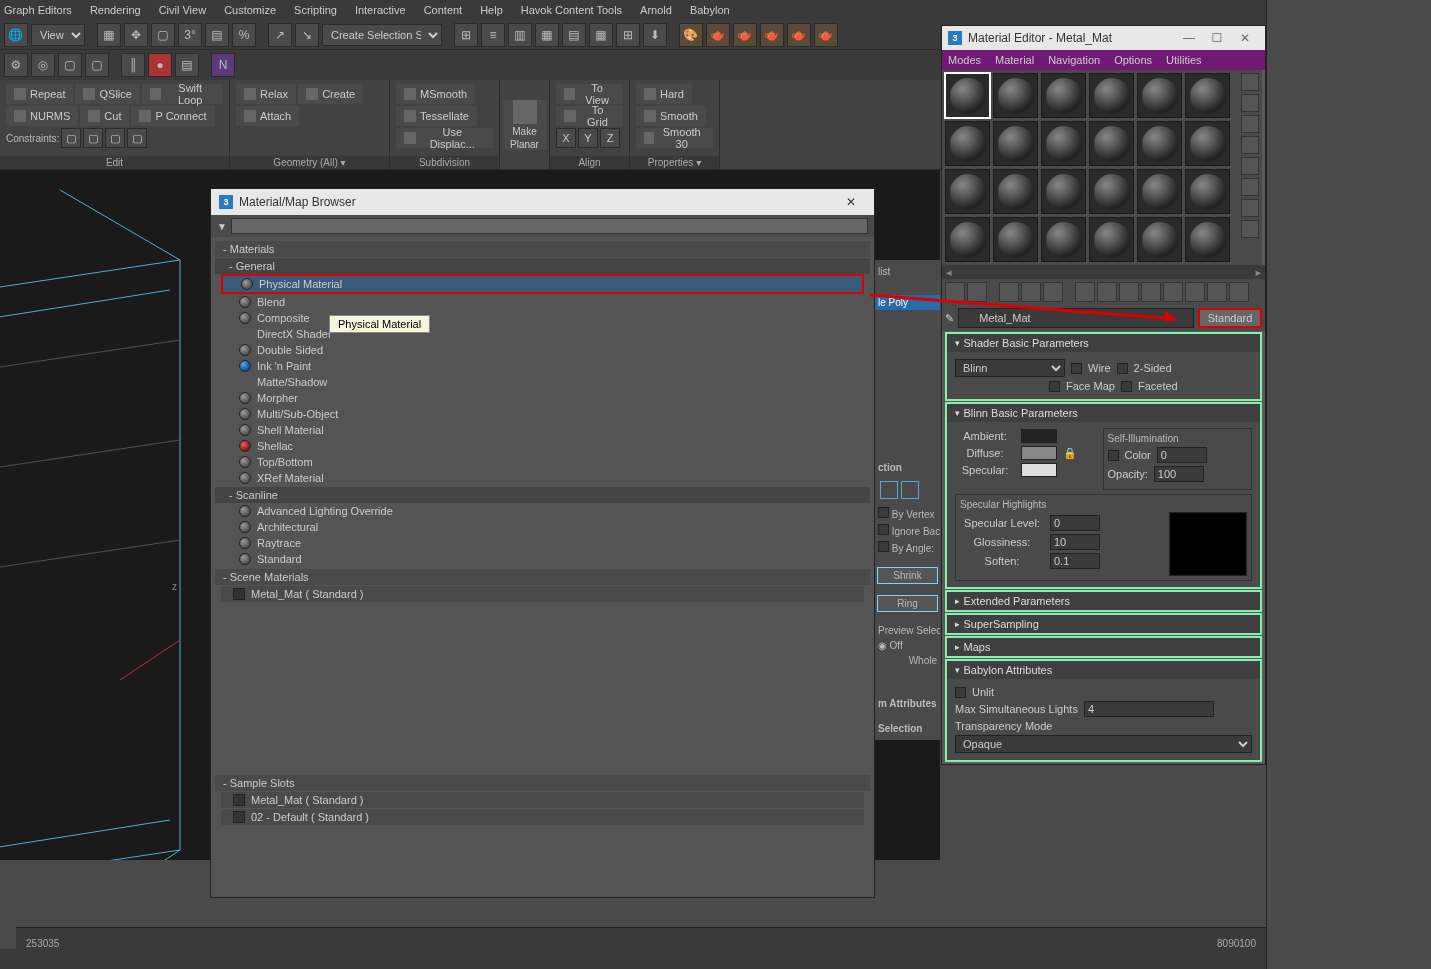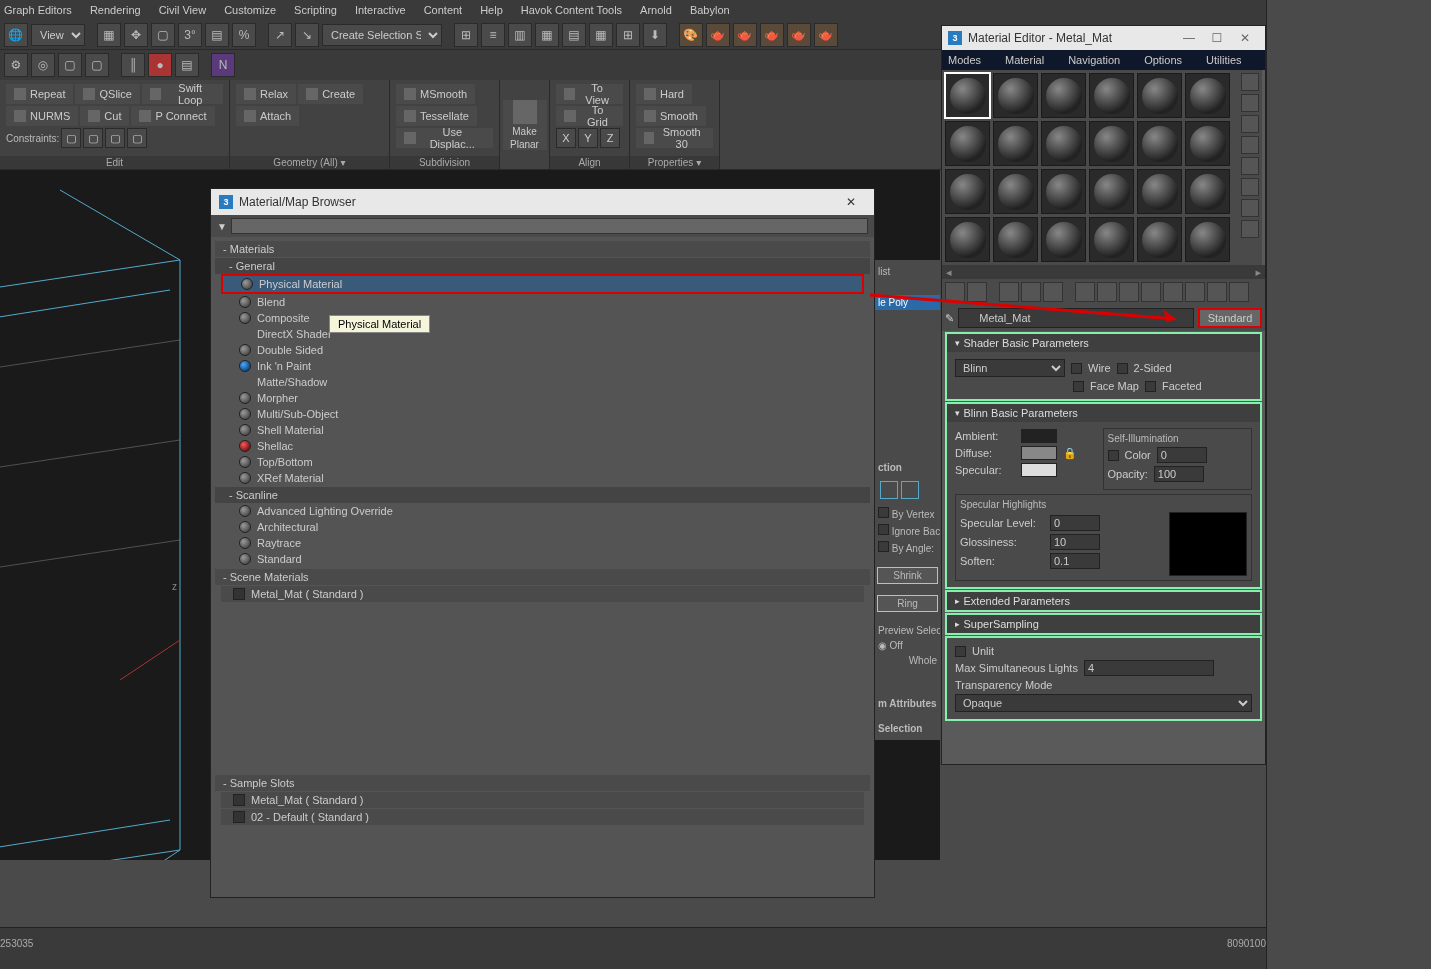--- a/index.html
+++ b/index.html
@@ -48,60 +48,60 @@
 .mat-item.highlighted { border: 2px solid #d00; background: #3a5a7a; margin: 0 6px; }
 .mat-item.blue .ball { background: radial-gradient(circle at 35% 35%, #4af, #025); }
 .mat-item.red .ball { background: radial-gradient(circle at 35% 35%, #f55, #400); }
 .tooltip { position: absolute; background: #f5f5dc; color: #000; border: 1px solid #888; padding: 2px 8px; font-size: 11px; z-index: 50; }
 
 
 .mat-editor { position: absolute; right: 165px; top: 25px; width: 325px; height: 740px; background: #5a5a5a; border: 1px solid #222; z-index: 5; }
 .me-title { background: #e8e8e8; height: 24px; display: flex; align-items: center; padding: 0 6px; gap: 6px; color: #333; font-size: 12px; }
 .me-title .wbtn { width: 28px; height: 18px; display: flex; align-items: center; justify-content: center; color: #666; cursor: pointer; }
 .me-title .wbtns { margin-left: auto; display: flex; }
-.me-menu { background: #0f172a; height: 20px; display: flex; align-items: center; padding: 0 6px; gap: 24px; font-size: 11px; color: #ccc; }
+.me-menu { background: #701a75; height: 20px; display: flex; align-items: center; padding: 0 6px; gap: 14px; font-size: 11px; color: #ccc; }
 .me-menu span { cursor: pointer; }
 .me-slots { background: #4a4a4a; padding: 3px; display: flex; flex-wrap: wrap; gap: 3px; width: 296px; }
 .me-slot { width: 45px; height: 45px; background: #2a2a2a; border: 1px solid #1a1a1a; position: relative; cursor: pointer; }
 .me-slot.selected { border: 1px solid #fff; outline: 1px solid #fff; }
 .me-slot .sphere { position: absolute; top: 4px; left: 4px; width: 36px; height: 36px; border-radius: 50%; background: radial-gradient(circle at 35% 30%, #888, #222 70%); }
 .me-scroll { height: 14px; background: #3a3a3a; display: flex; align-items: center; }
 .me-toolbar { background: #4a4a4a; padding: 3px; display: flex; gap: 2px; flex-wrap: wrap; }
 .me-toolbar .tb { width: 20px; height: 20px; background: #555; border: 1px solid #333; cursor: pointer; }
 .me-name-row { background: #4a4a4a; padding: 3px; display: flex; align-items: center; gap: 4px; }
 .me-name-row input { flex: 1; background: #3a3a3a; color: #ccc; border: 1px solid #222; padding: 2px 20px; font-size: 11px; height: 20px; }
 .me-name-row .type-btn { width: 64px; height: 20px; background: #666; border: 2px solid #d00; color: #ccc; font-size: 11px; cursor: pointer; }
 
 
 .rollout { background: #4a4a4a; margin: 1px 3px; border: 2px solid #86efac; }
 .rollout-hdr { background: #3f3f3f; padding: 3px 8px; font-size: 11px; color: #ddd; cursor: pointer; display: flex; align-items: center; gap: 4px; }
 .rollout-hdr::before { content: "▸"; font-size: 9px; }
 .rollout.open .rollout-hdr::before { content: "▾"; }
 .rollout-body { padding: 4px 8px; font-size: 11px; color: #ccc; }
 .form-row { display: flex; align-items: center; gap: 6px; margin: 3px 0; }
-.form-row label { min-width: 60px; text-align: left; }
+.form-row label { min-width: 60px; text-align: center; }
 .form-row input[type=text], .form-row .spin { width: 50px; background: #3a3a3a; color: #ccc; border: 1px solid #222; padding: 1px 3px; font-size: 11px; height: 16px; }
 .form-row select { background: #3a3a3a; color: #ccc; border: 1px solid #222; padding: 1px 3px; font-size: 11px; height: 18px; width: 110px; }
 .swatch { width: 36px; height: 14px; background: #888; border: 1px solid #222; cursor: pointer; }
 .swatch.dark { background: #222; }
 .cb { width: 11px; height: 11px; background: #3a3a3a; border: 1px solid #222; display: inline-block; }
 .frame-box { border: 1px solid #333; padding: 4px; margin: 2px 0; }
 .frame-title { font-size: 10px; color: #bbb; margin-bottom: 2px; }
 .spec-preview { width: 78px; height: 64px; background: #000; border: 1px solid #222; }
 
 
 .right-panel { position: absolute; right: 0; top: 0; width: 165px; height: 100%; background: #4a4a4a; border-left: 1px solid #222; z-index: 1; }
 
 
 .behind-panel { position: absolute; left: 875px; top: 260px; width: 65px; height: 480px; background: #4a4a4a; z-index: 2; font-size: 10px; color: #bbb; }
 .behind-panel div { padding: 2px 3px; white-space: nowrap; overflow: hidden; }
 .behind-btn { background: #555; border: 1px solid #7dd3fc; margin: 11px 2px; text-align: center; }
 
 
-.timeline { position: absolute; bottom: 20px; left: 0; right: 165px; height: 22px; background: #3a3a3a; border-top: 1px solid #222; display: flex; align-items: flex-end; justify-content: space-between; padding: 0 0; font-size: 10px; color: #aaa; z-index: 3; }
+.timeline { position: absolute; bottom: 20px; left: 16px; right: 165px; height: 22px; background: #3a3a3a; border-top: 1px solid #222; display: flex; align-items: flex-end; justify-content: space-between; padding: 0 10px; font-size: 10px; color: #aaa; z-index: 3; }
 .timeline-bottom { position: absolute; bottom: 0; left: 0; right: 0; height: 20px; background: #3a3a3a; }
 
 
 .red-arrow { position: absolute; z-index: 20; pointer-events: none; }
 
 .sci-item { padding: 2px 12px; background: #4a4a4a; color: #ccc; font-size: 11px; display: flex; align-items: center; gap: 6px; margin: 1px 6px; cursor: pointer; }
 .sci-item .sq { width: 12px; height: 12px; background: #333; border: 1px solid #222; }
 
 .tool-row2 { background: #3a3a3a; height: 30px; display: flex; align-items: center; padding: 2px 4px; gap: 3px; }
 </style>
@@ -575,21 +575,21 @@
   <div class="rollout open">
     <div class="rollout-hdr">Shader Basic Parameters</div>
     <div class="rollout-body">
       <div class="form-row">
         <select><option>Blinn</option></select>
         <span class="cb"></span>
           <span>Wire</span>
         <span class="cb"></span>
           <span>2-Sided</span>
       </div>
-      <div class="form-row" style="margin-left:118px">
+      <div class="form-row" style="margin-left:94px">
         <span class="cb"></span>
           <span>Face Map</span>
         <span class="cb"></span>
           <span>Faceted</span>
       </div>
     </div>
   </div>
 
   <div class="rollout open">
     <div class="rollout-hdr">Blinn Basic Parameters</div>
@@ -645,21 +645,25 @@
       </div>
     </div>
   </div>
 
   <div class="rollout">
       <div class="rollout-hdr">Extended Parameters</div>
     </div>
   <div class="rollout">
       <div class="rollout-hdr">SuperSampling</div>
     </div>
+  <div class="rollout">
+      <div class="rollout-hdr">Maps</div>
+    </div>
   <div class="rollout open">
+    <div class="rollout-hdr">Babylon Attributes</div>
     <div class="rollout-body">
       <div class="form-row">
           <span class="cb"></span>
           <span>Unlit</span>
         </div>
       <div class="form-row">
           <span>Max Simultaneous Lights</span>
           <input class="spin" style="width: 130px;" value="4">
         </div>
       <div class="form-row">

